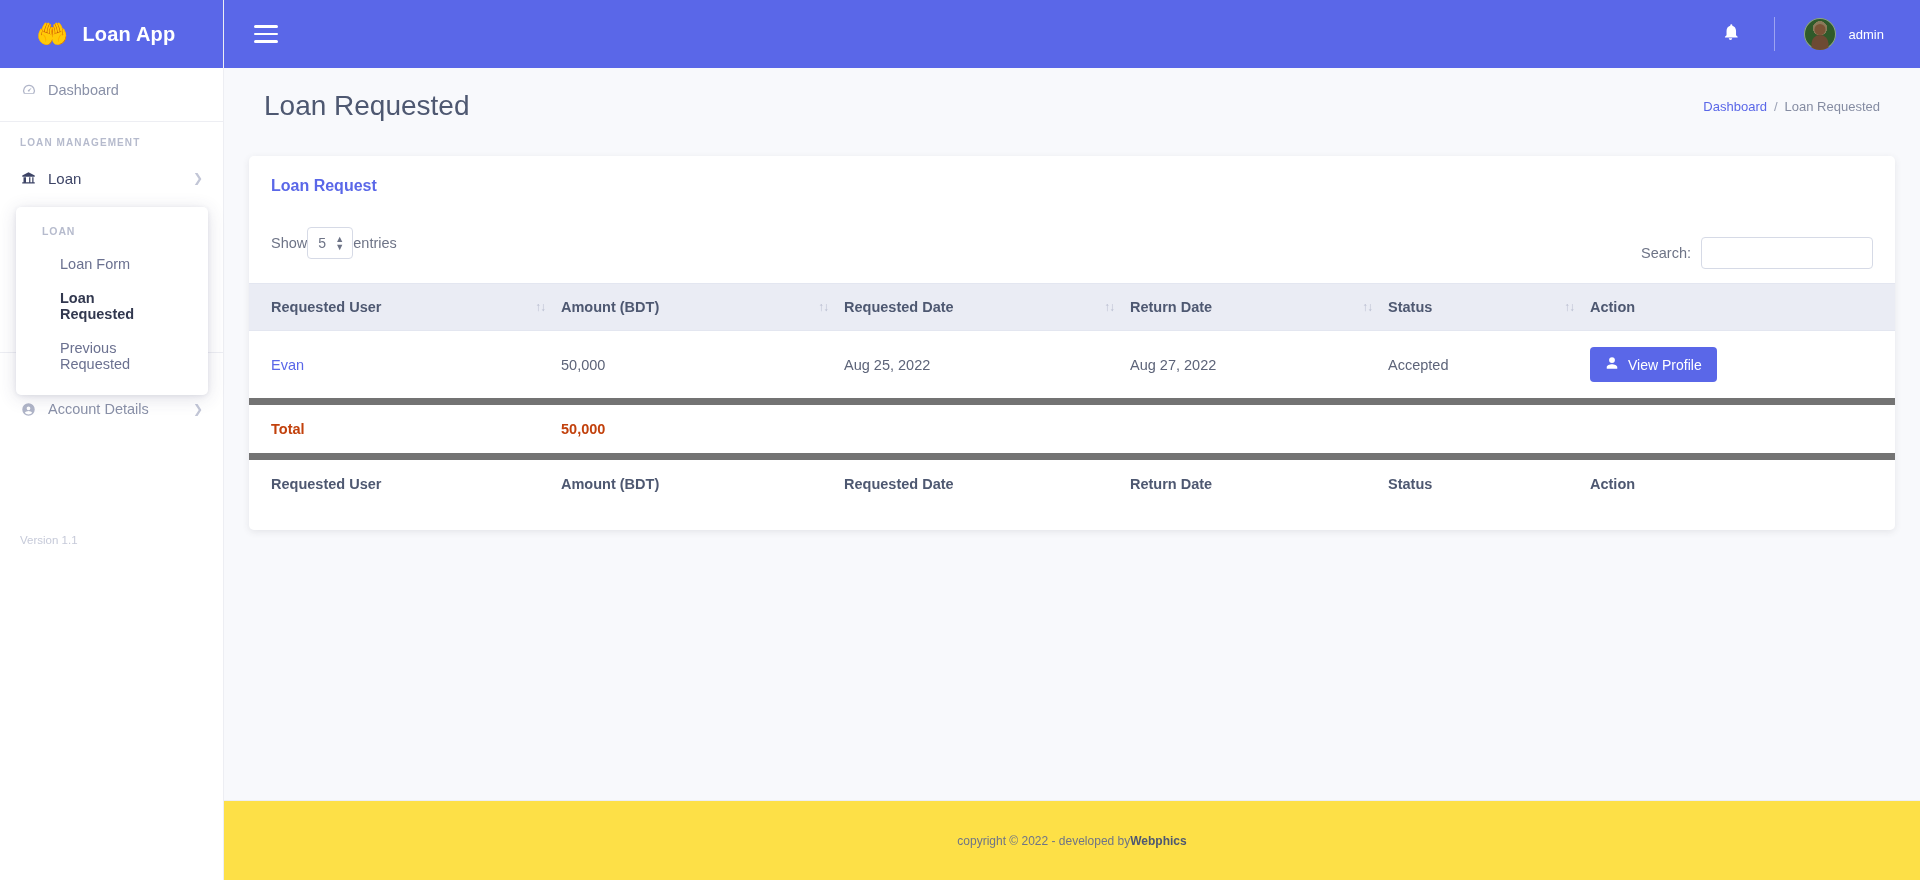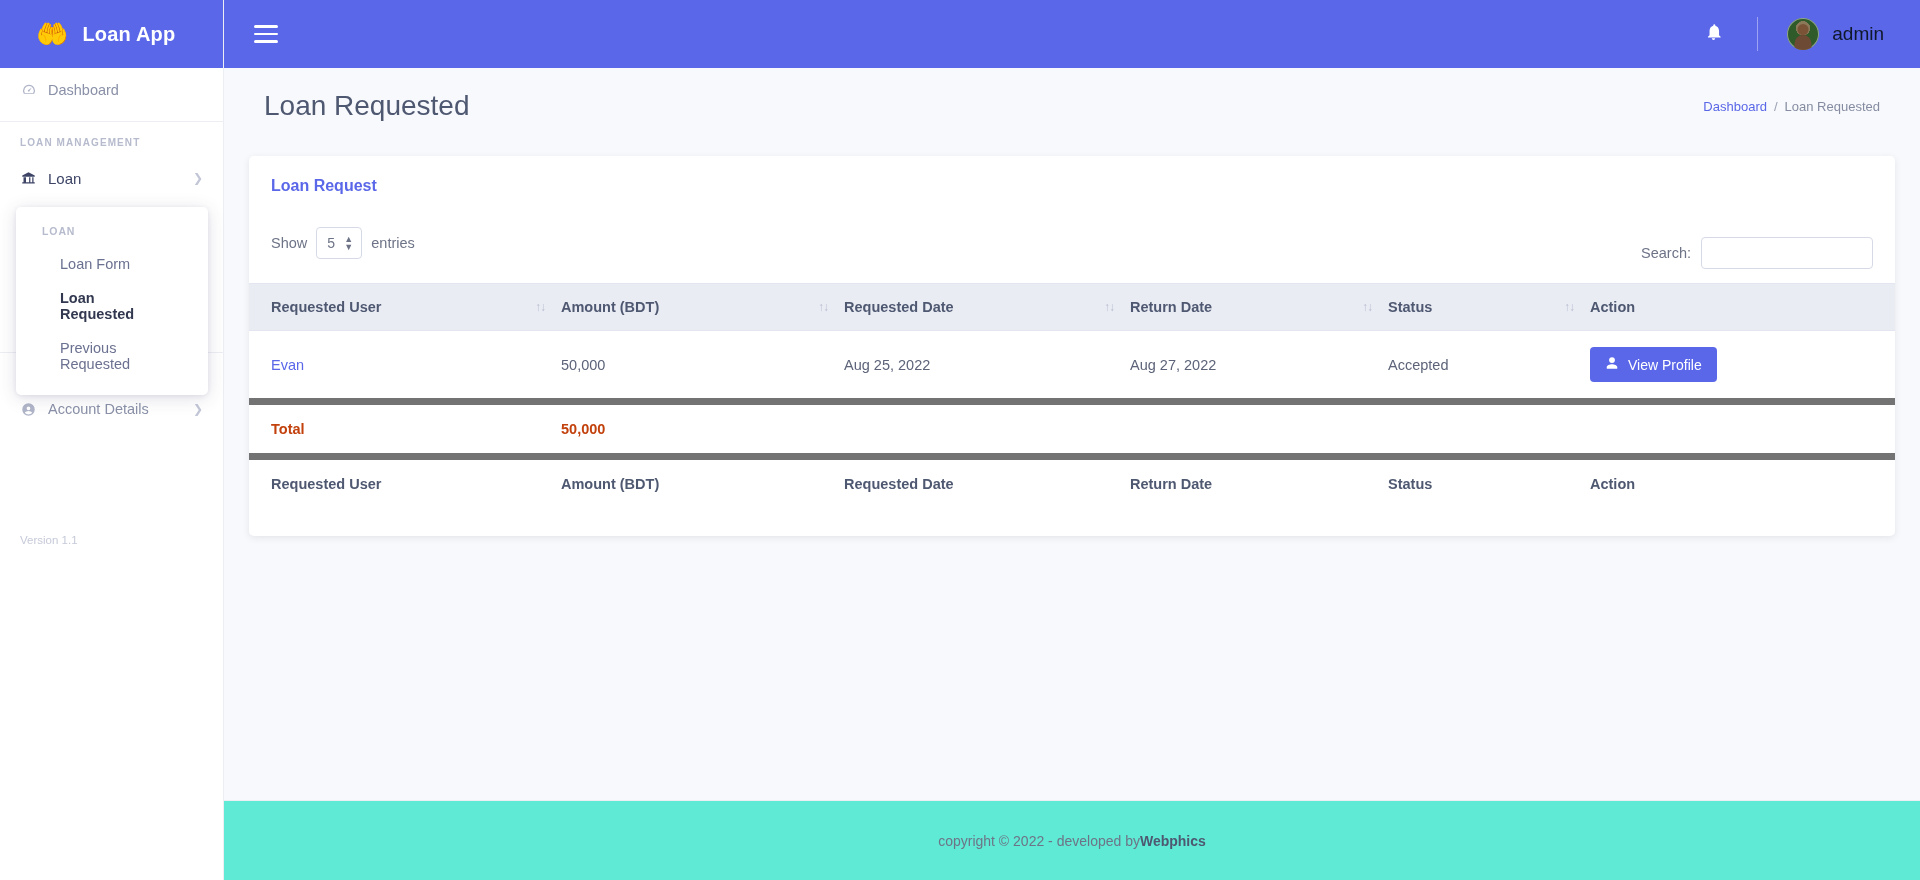--- a/index.html
+++ b/index.html
@@ -107,21 +107,21 @@
     transform: translateX(-50%);
     width: 17px; height: 18px; border-radius: 9px 9px 4px 4px;
     background: #6d4a33;
   }
   #avatar::before {
     content: ""; position: absolute; left: 50%; top: 18%;
     transform: translateX(-50%);
     width: 11px; height: 11px; border-radius: 50%;
     background: #7a5336; z-index: 2;
   }
-  #username { color: #0f172a; font-size: 19px; }
+  #username { color: #ffffff; font-size: 13px; }
 
   
   #content {
     position: absolute; left: 224px; top: 68px;
     width: 1696px; height: 812px;
     background: #f8f9fc;
   }
   #page-head {
     display: flex; align-items: center;
     padding: 0 40px; height: 76px;
@@ -136,31 +136,31 @@
   }
   #breadcrumb .crumb-link { color: #5a67e8; cursor: pointer; }
   #breadcrumb .crumb-sep { color: #9aa0b4; }
 
   
   #card {
     margin: 12px 25px 0 25px;
     background: #fff;
     border-radius: 5px;
     box-shadow: 0 2px 7px rgba(58,59,69,.10);
-    padding-bottom: 28px;
+    padding-bottom: 22px;
   }
   #card-title {
     font-size: 16px; font-weight: bold; color: #5a67e8;
     padding: 21px 22px 4px 22px;
   }
   #table-controls {
     display: flex; align-items: center;
     padding: 18px 22px 14px 22px;
   }
-  .len-wrap { display: flex; align-items: center; gap: 9px; font-size: 14.5px; color: #6e7487; }
+  .len-wrap { display: flex; align-items: center; font-size: 14.5px; color: #6e7487; }
   #length-select {
     appearance: none; -webkit-appearance: none;
     border: 1px solid #d6dae6; border-radius: 4px;
     padding: 6px 26px 6px 10px;
     font-size: 14px; color: #6e7487; background: #fff;
     font-family: "Liberation Sans", sans-serif;
     cursor: pointer; height: 32px;
   }
   .sel-wrap { position: relative; display: inline-block; }
   .sel-arrows {
@@ -235,24 +235,24 @@
     border-right: 1px solid #e0e3ee;
   }
   #pagination .pg:last-child { border-right: none; }
   #pagination .pg.muted { color: #9299ad; }
   #pagination .pg.active { background: #5a67e8; color: #fff; border-color: #5a67e8; }
 
   
   #site-footer {
     position: absolute; left: 224px; bottom: 0;
     width: 1696px; height: 80px;
-    background: #5eead4;
+    background: #fde047;
     display: flex; align-items: center; justify-content: center;
     border-top: 1px solid #edeef3;
-    font-size: 14px; color: #6e7487;
+    font-size: 12px; color: #6e7487;
   }
   #site-footer b { color: #4e5871; }
 </style>
 </head>
 <body>
 
 <div id="sidebar">
 
   <div id="brand">
     <span class="logo-emoji">🤲</span>

